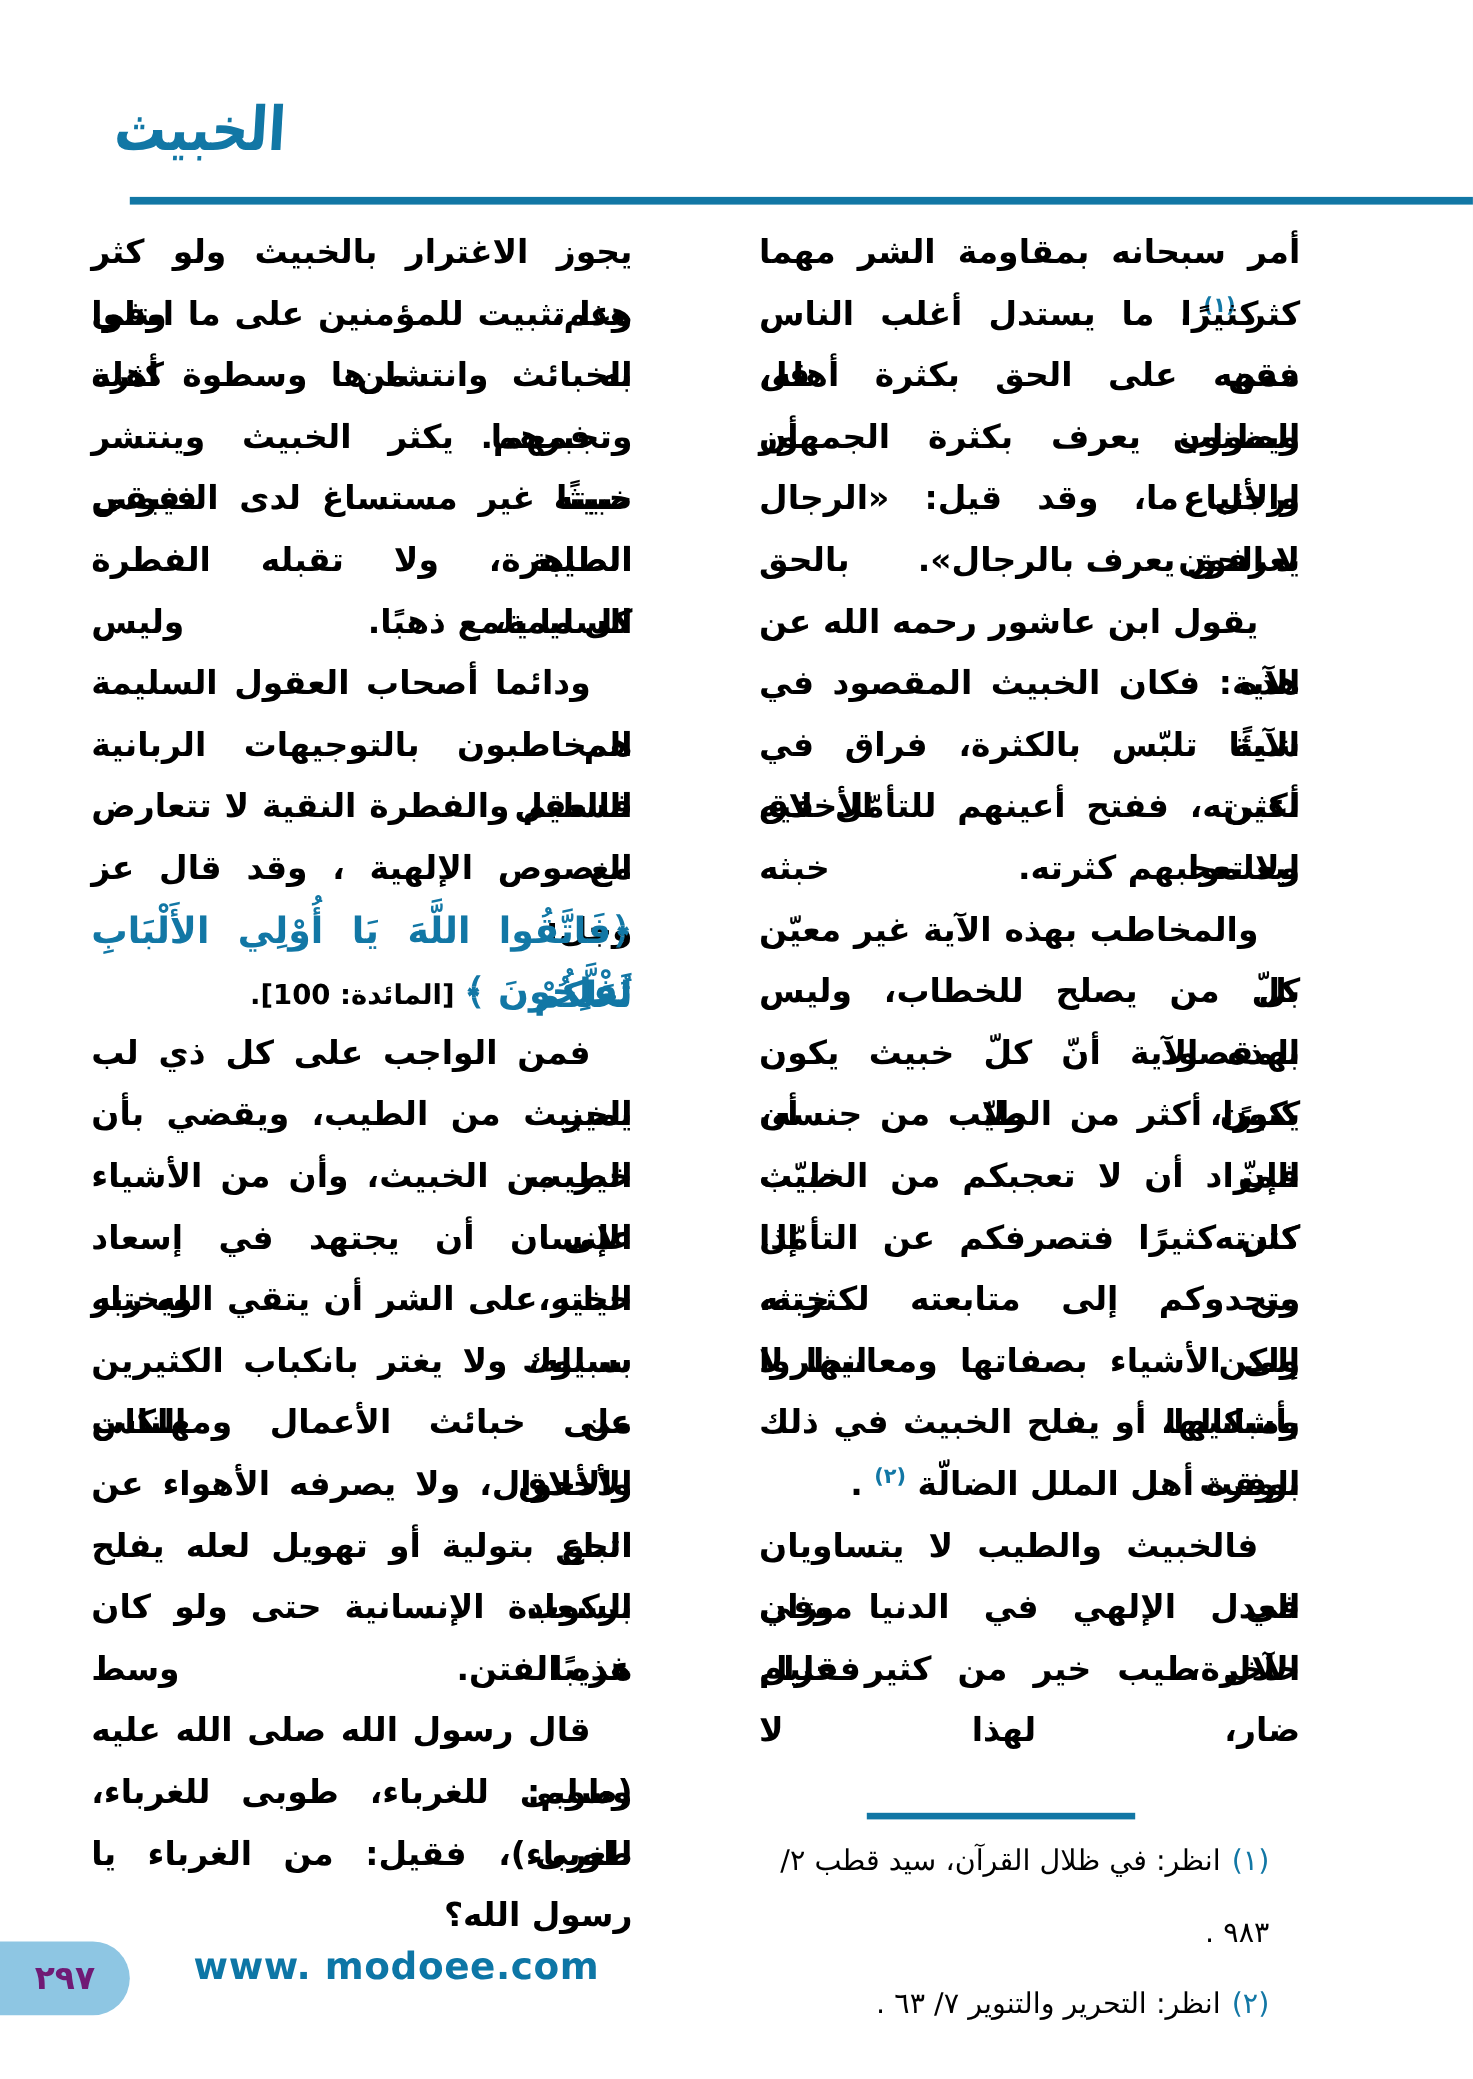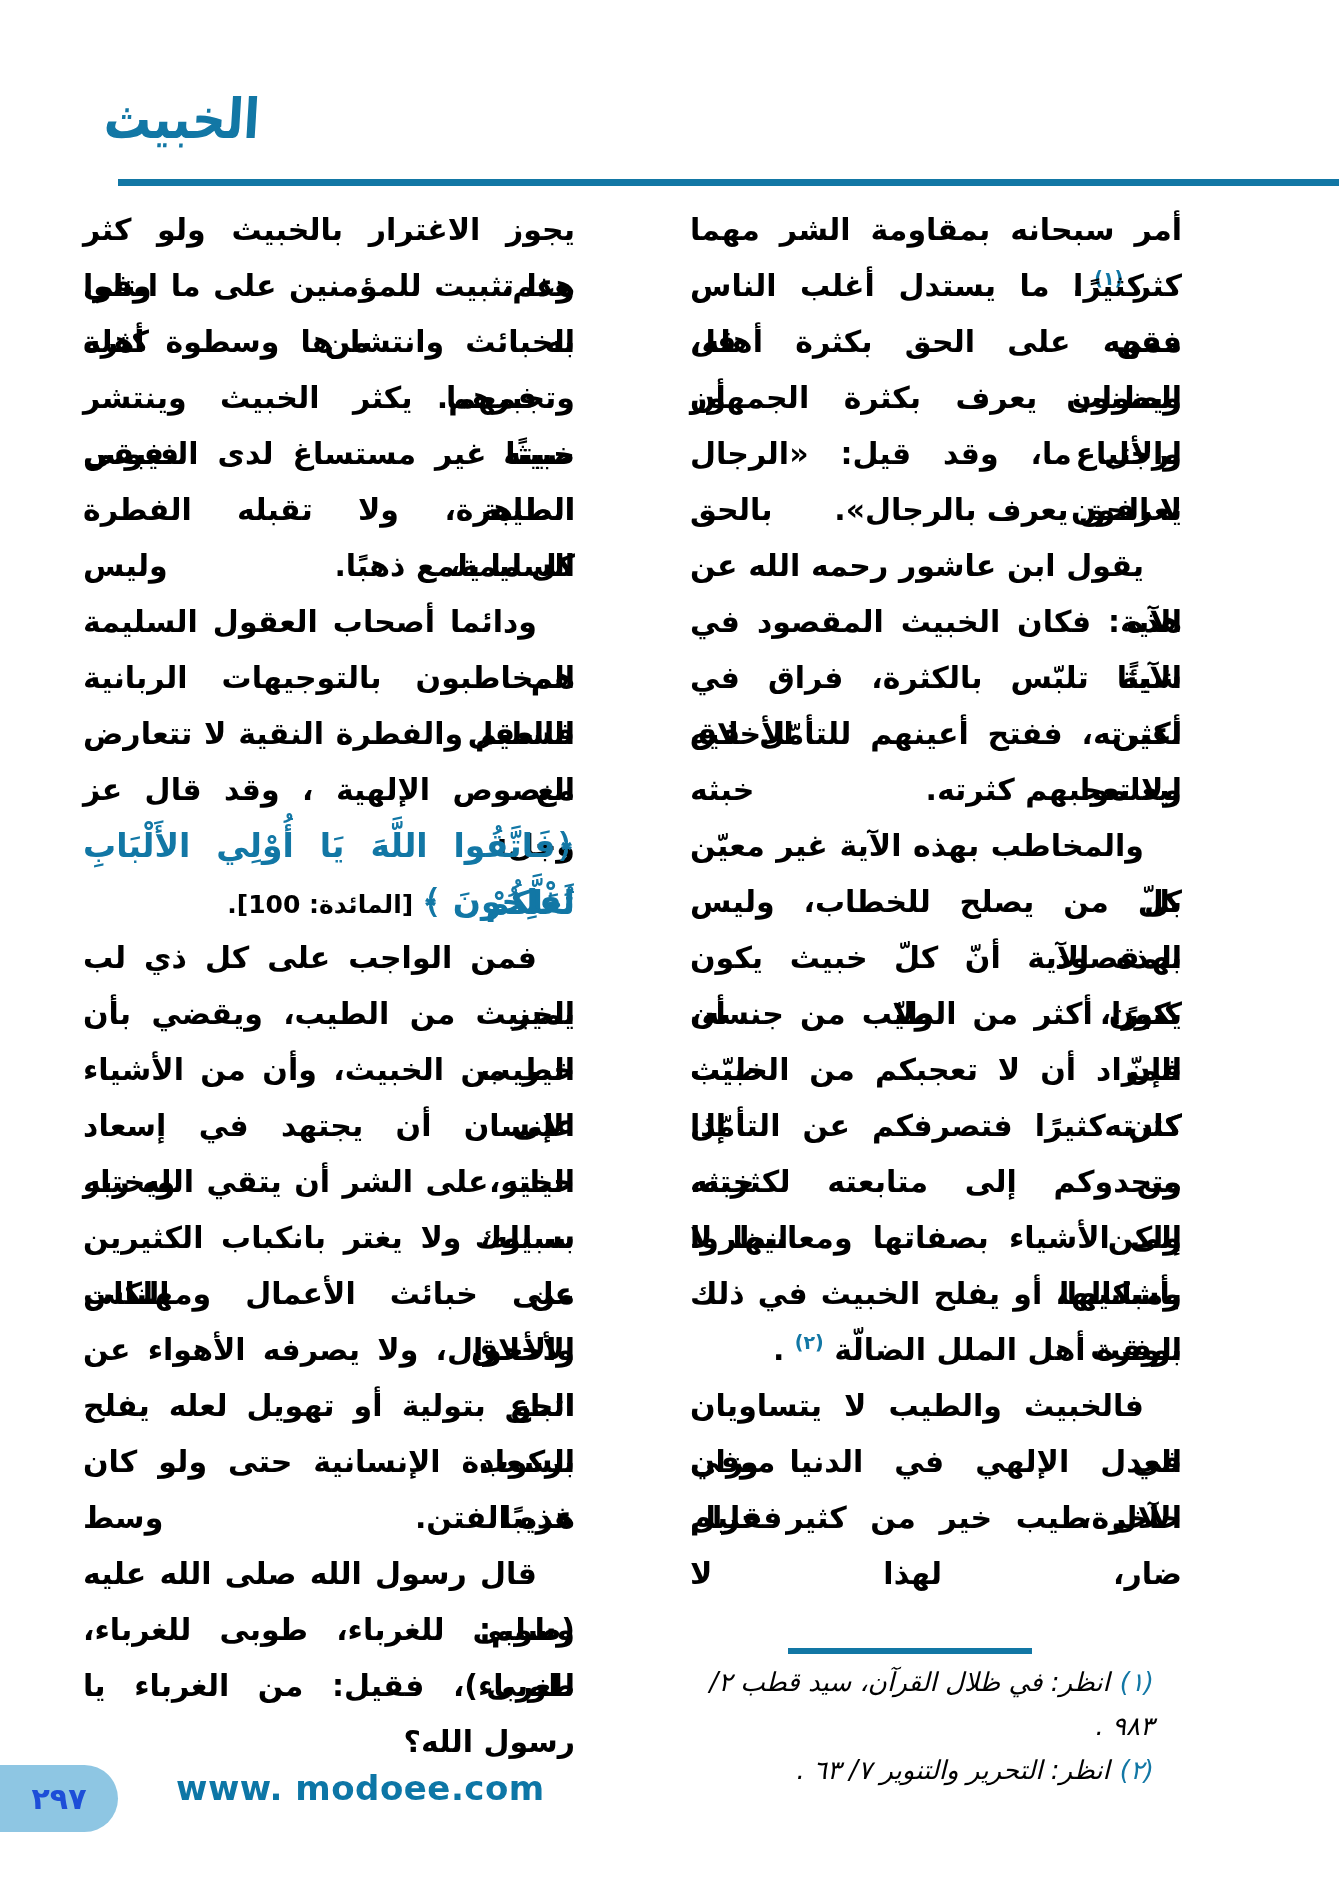--- a/index.html
+++ b/index.html
@@ -69,39 +69,38 @@
     background:var(--accent);
   }
   .footnotes{
     position:absolute;
     left:690px;top:1660px;
     width:492px;
     font-size:26px;
     font-weight:normal;
   }
   .footnote{
-    line-height:44px;
+    line-height:65px;
     text-align:right;
     padding-right:28px;
-    font-style:italic;
   }
   .footnote .fn-num{
     color:var(--accent);
     margin-left:10px;
   }
   .page-tab{
     position:absolute;
     left:0;top:1765px;
     width:118px;height:67px;
     background:var(--tab);
     border-radius:0 34px 34px 0;
     display:flex;align-items:center;justify-content:center;
   }
   .page-number{
-    color:#1d4ed8;
+    color:#701a75;
     font-size:30px;
     font-weight:bold;
     direction:rtl;
   }
   .website{
     position:absolute;
     left:150px;top:1768px;
     font-size:34px;
     font-weight:bold;
     color:var(--website);

